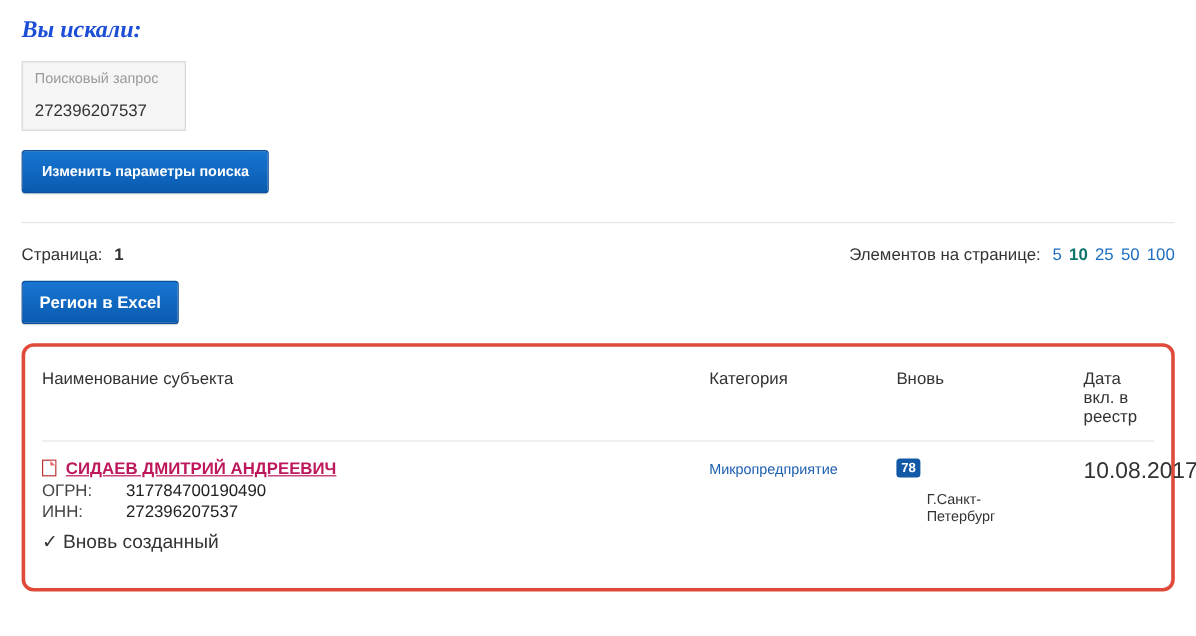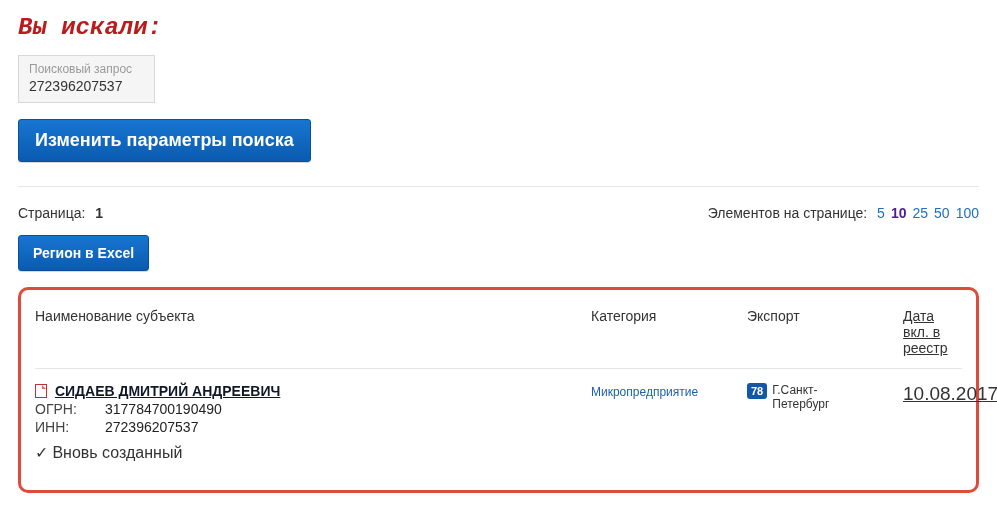--- a/index.html
+++ b/index.html
@@ -1,62 +1,62 @@
 <!DOCTYPE html>
 <html><head>
   <meta charset="utf-8">
   <style>
     * { box-sizing: border-box; margin: 0; padding: 0; }
     body { font-family: Arial, Helvetica, sans-serif; background: #fff; color: #333; font-size: 14px; }
     .container { padding: 14px 18px 30px 18px; }
-    .heading { font-family: Liberation Mono, monospace; font-style: italic; font-weight: 900; font-size: 24px; color: #b91c1c; margin-bottom: 14px; }
+    .heading { font-family: Liberation Serif, serif; font-style: italic; font-weight: 900; font-size: 20px; color: #1d4ed8; margin-bottom: 14px; }
     .query-box {
       display: inline-block;
       border: 1px solid #d8d8d8;
       background: #f5f5f5;
       padding: 6px 22px 8px 10px;
       margin-bottom: 16px;
     }
-    .query-label { font-size: 12px; color: #9a9a9a; margin-bottom: 2px; }
+    .query-label { font-size: 12px; color: #9a9a9a; margin-bottom: 12px; }
     .query-value { font-size: 14px; color: #333; }
     .btn {
       display: inline-block;
       border: 1px solid #0b4f9b;
       background: linear-gradient(#1775d1, #0a5bb0);
       color: #fff;
       font-weight: bold;
-      font-size: 18px;
+      font-size: 12px;
       padding: 10px 16px;
       border-radius: 3px;
       cursor: pointer;
       box-shadow: 0 1px 0 rgba(0,0,0,0.15);
     }
     .btn.small { padding: 9px 14px; font-size: 14px; }
     .divider { border-top: 1px solid #e6e6e6; margin-top: 24px; }
     .pager-row { display: flex; justify-content: space-between; align-items: flex-start; padding: 18px 0 14px 0; gap: 45px; }
     .pager-left, .pager-right { font-size: 14px; color: #333; }
     .pager-current { font-weight: bold; margin-left: 6px; }
     .per-page-options { display: inline; }
     .per-page-option { color: #1e6ec1; cursor: pointer; margin-left: 6px; }
-    .per-page-option.active { color: #4c1d95; font-weight: bold; cursor: default; margin-top: 28px; }
+    .per-page-option.active { color: #0f766e; font-weight: bold; cursor: default; margin-top: 28px; }
     .results-box {
       border: 3px solid #e04a3a;
       border-radius: 10px;
       padding: 18px 14px 28px 14px;
       margin-top: 16px;
     }
     .rtable { width: 100%; }
     .rhead, .rrow { display: flex; align-items: flex-start; gap: 16px; }
     .rhead { border-bottom: 1px solid #e6e6e6; padding-bottom: 12px; margin-bottom: 14px; font-size: 14px; color: #333; }
     .col-name { flex: 0 0 540px; padding-right: 10px; }
     .col-cat  { flex: 0 0 140px; padding-right: 28px; }
     .col-reg  { flex: 0 0 140px; padding-right: 10px; }
-    .col-date { flex: 1; text-decoration: underline; }
+    .col-date { flex: 1; }
     .subject-name {
-      color: #0f172a;
+      color: #be185d;
       text-decoration: underline;
       font-weight: bold;
       font-size: 14px;
       cursor: pointer;
     }
     .doc-icon {
       display: inline-block;
       width: 12px; height: 14px;
       border: 1px solid #b33; background: #fff;
       margin-right: 4px;
@@ -77,21 +77,21 @@
       display: inline-block;
       background: #1158a7;
       color: #fff;
       font-size: 11px;
       font-weight: bold;
       padding: 2px 4px;
       border-radius: 3px;
       margin-right: 5px;
       vertical-align: top;
     }
-    .region-name { font-size: 12px; color: #333; display: inline-block; max-width: 90px; vertical-align: top; }
+    .region-name { font-size: 12px; color: #333; display: inline-block; max-width: 90px; vertical-align: top; margin-top: 27px; }
     .date-text   { font-size: 19px; color: #333; }
   </style>
 </head>
 <body>
 
 <div class="container">
   <h2 class="heading">Вы искали:</h2>
 
   <div class="query-box">
     <div class="query-label">Поисковый запрос</div>
@@ -113,21 +113,21 @@
     </div>
   </div>
 
   <button class="btn small">Регион в Excel</button>
 
   <div class="results-box">
     <div class="rtable">
       <div class="rhead">
         <div class="col-name">Наименование субъекта</div>
         <div class="col-cat">Категория</div>
-        <div class="col-reg">Экспорт</div>
+        <div class="col-reg">Вновь</div>
         <div class="col-date">Дата вкл. в реестр</div>
       </div>
 
       <div class="rrow">
         <div class="col-name">
           <div>
             <span class="doc-icon"></span>
             <a class="subject-name">СИДАЕВ ДМИТРИЙ АНДРЕЕВИЧ</a>
           </div>
           <div class="kv-row">

